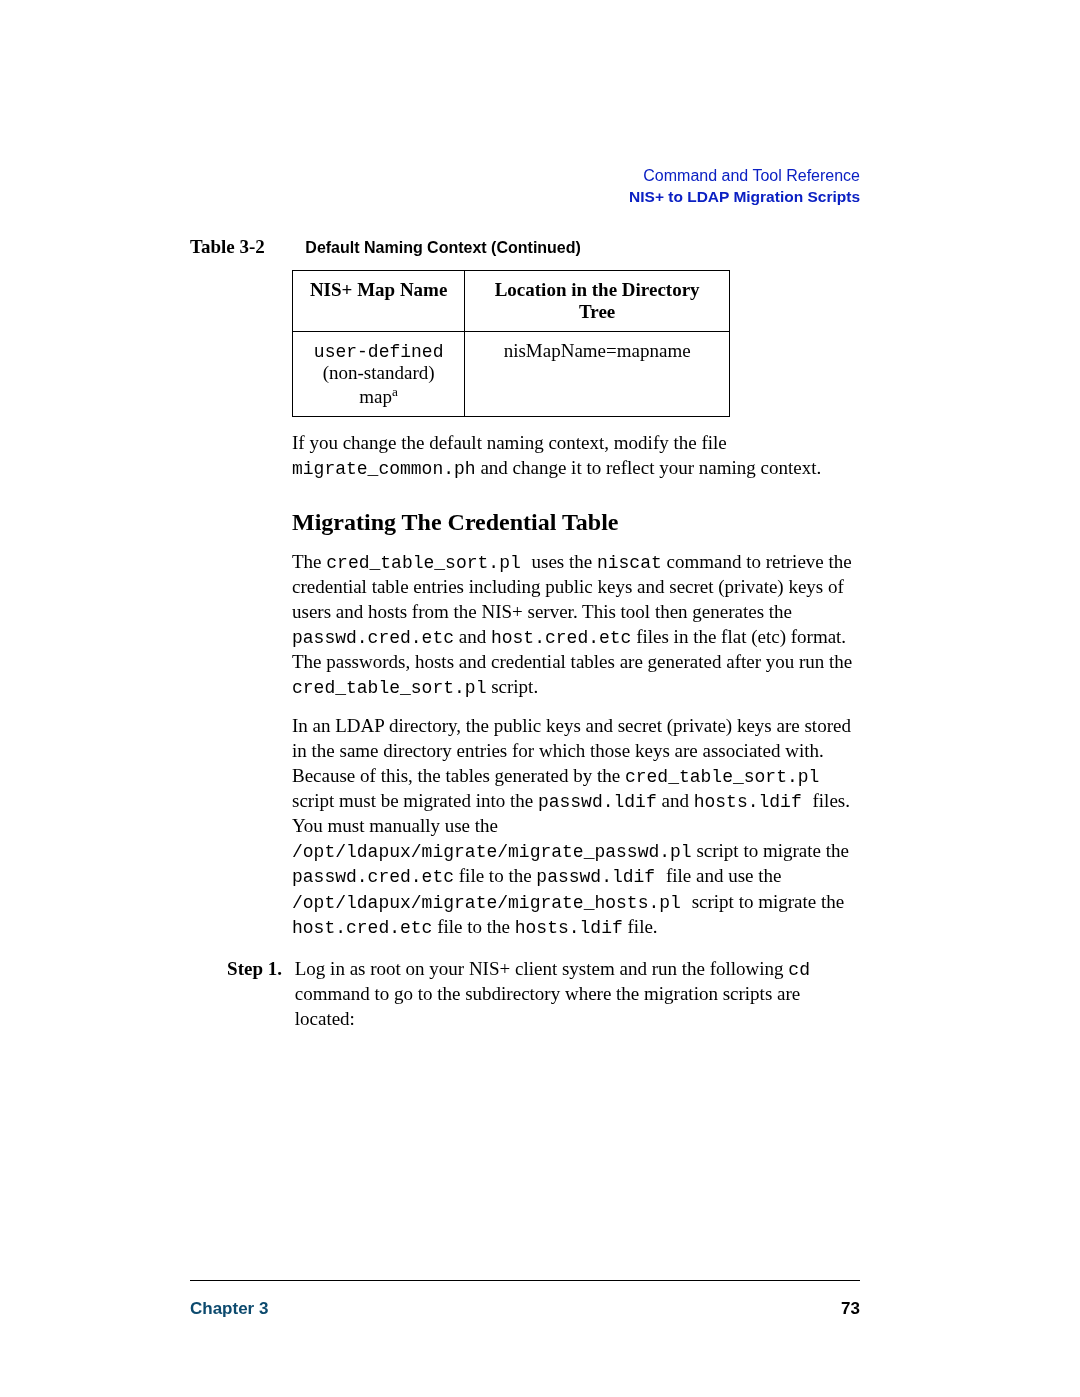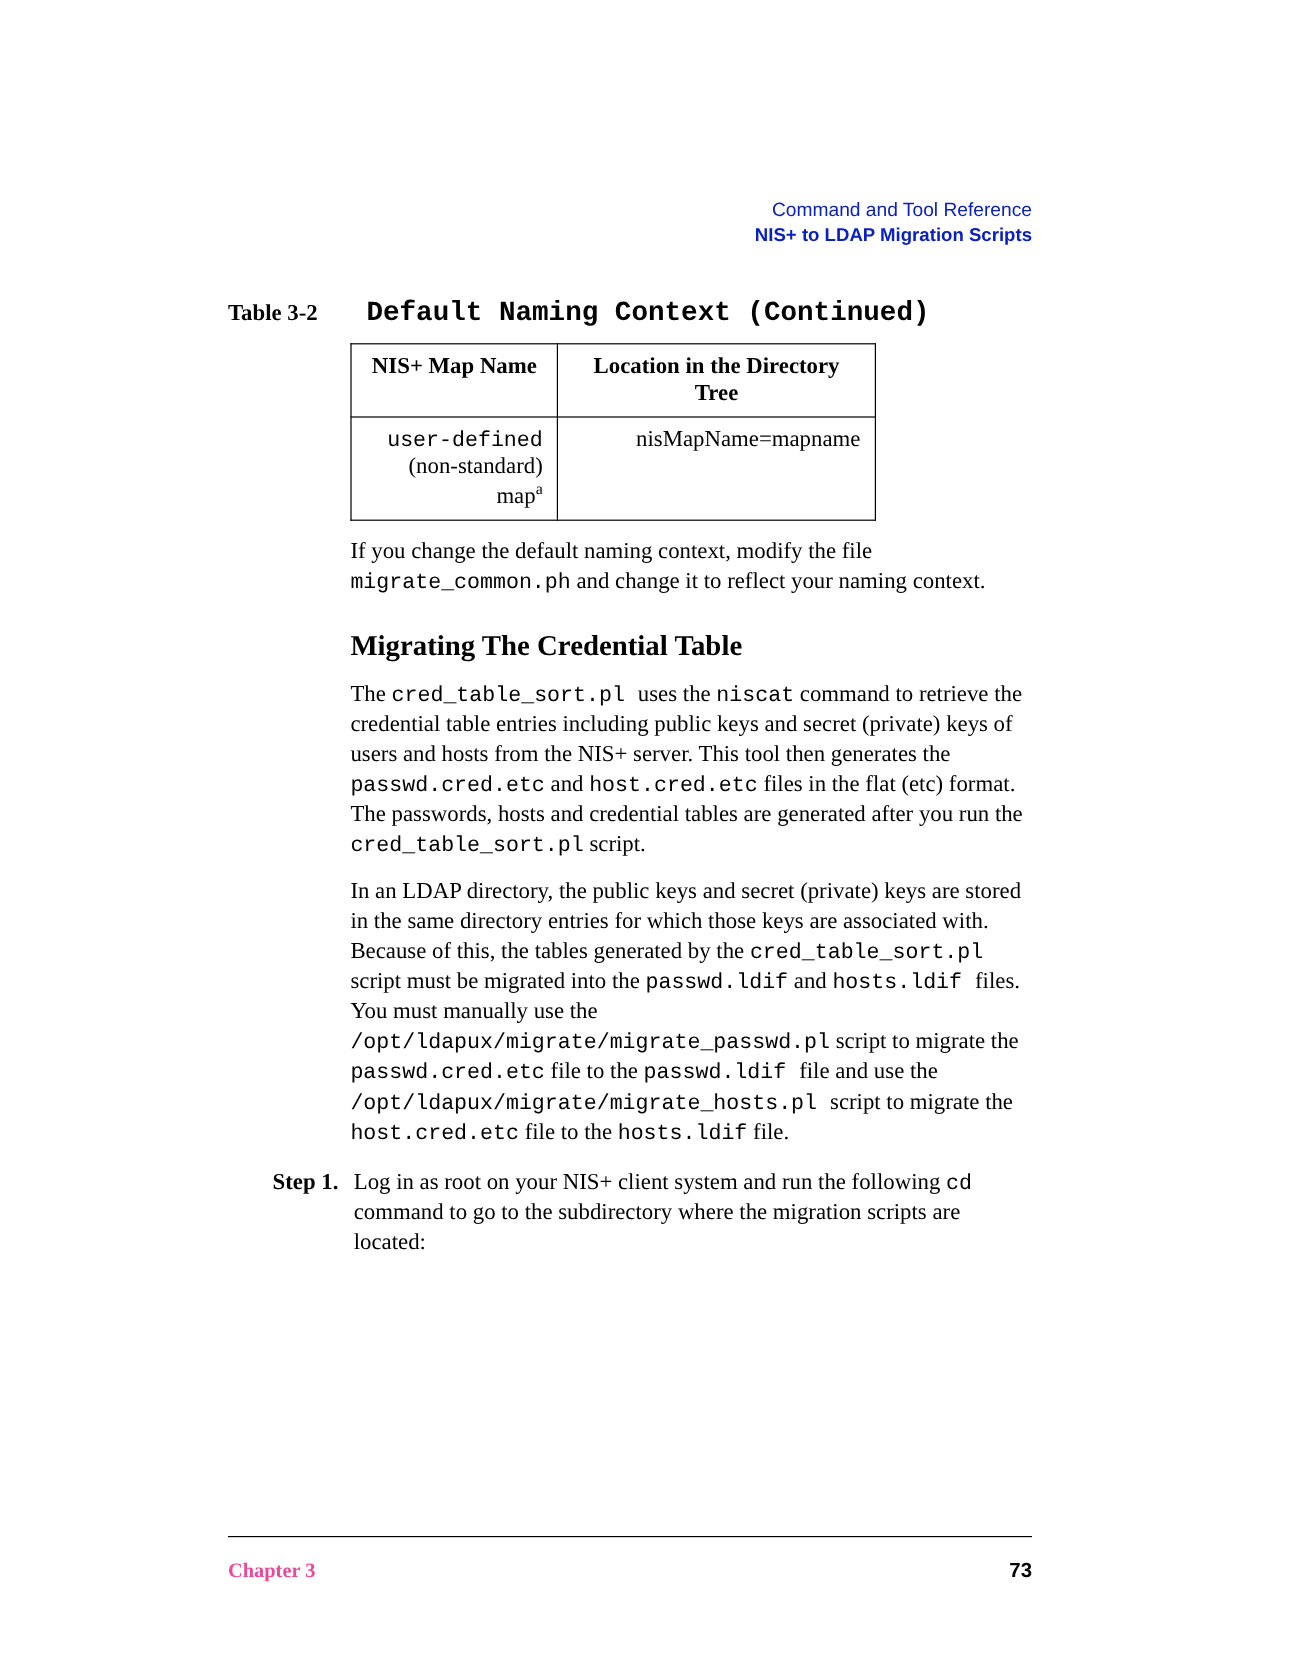--- a/index.html
+++ b/index.html
@@ -17,59 +17,59 @@
     padding: 165px 220px 60px 190px;
     position: relative;
     height: 1100px;
     box-sizing: content-box;
   }
   .header-block {
     text-align: right;
     font-family: Arial, Helvetica, sans-serif;
     font-size: 16px;
     line-height: 1.35;
-    margin-bottom: 40px;
+    margin-bottom: 28px;
   }
   .header-top {
     color: #0b20c3;
   }
   .header-sub {
     color: #0b20c3;
     font-weight: bold;
     font-size: 15.5px;
   }
   .table-label-row {
     margin-bottom: 12px;
   }
   .table-label {
     font-family: "Times New Roman", serif;
     font-weight: bold;
     font-size: 19px;
     display: inline-block;
     width: 112px;
   }
   .table-caption {
-    font-family: Liberation Mono, monospace;
-    font-weight: bold;
-    font-size: 23px;
+    font-family: Liberation Sans, sans-serif;
+    font-weight: bold;
+    font-size: 16px;
   }
   .content-indent {
     margin-left: 102px;
   }
   table.naming {
     border-collapse: collapse;
     margin-left: 0;
     width: 438px;
     font-size: 19px;
   }
   table.naming th, table.naming td {
     border: 1.2px solid #000;
     padding: 8px 12px;
     vertical-align: top;
-    text-align: right;
+    text-align: center;
   }
   table.naming th {
     font-weight: bold;
     text-align: center;
   }
   .mono {
     font-family: "Courier New", monospace;
     font-size: 18px;
   }
   .sup {
@@ -125,24 +125,23 @@
     position: absolute;
     left: 190px;
     right: 220px;
     bottom: 78px;
     border-top: 1.3px solid #000;
     padding-top: 18px;
     font-family: Arial, Helvetica, sans-serif;
     font-size: 17px;
   }
   .footer-left {
-    color: #ec4899;
+    color: #0c4a6e;
     font-weight: bold;
     float: left;
-    font-family: Liberation Serif, serif;
   }
   .footer-right {
     font-weight: bold;
     float: right;
     color: #000;
   }
 </style>
 </head>
 <body>
 

